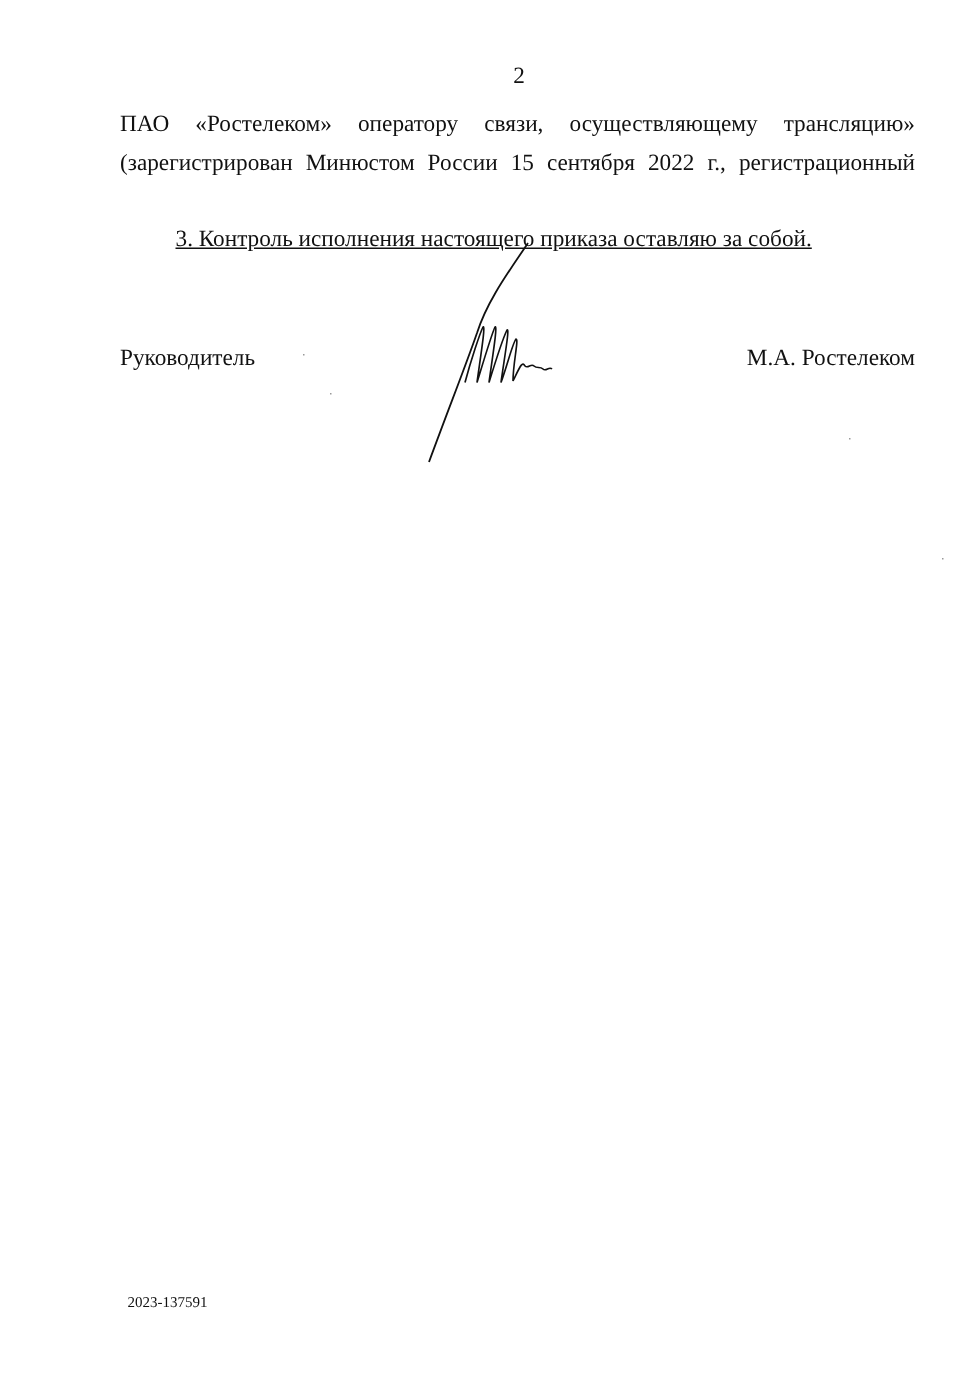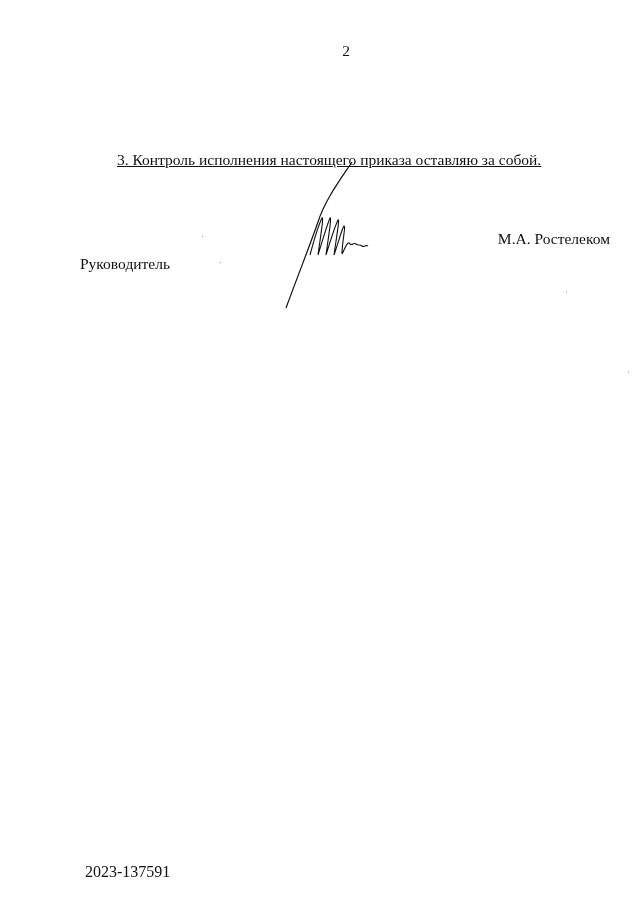--- a/index.html
+++ b/index.html
@@ -7,32 +7,34 @@
       width: 640px; height: 923px; position: relative; overflow: hidden;
       font-family: "Liberation Serif", "DejaVu Serif", serif;
       color: #111; font-size: 15.5px;
     }
     .page-number { position: absolute; top: 42px; left: 0; width: 640px; text-align: center; left: 26px; }
     .para { position: absolute; left: 80px; width: 530px; line-height: 26px; text-align: justify; text-align-last: justify; }
     .line { display: block; }
     .line.last { text-align-last: left; }
     .p1 { top: 70px; }
     .p2 { position: absolute; top: 151px; left: 117px; white-space: nowrap; text-decoration: underline; }
-    .sig-title { position: absolute; top: 230px; left: 80px; margin-top: 25px; }
+    .sig-title { position: absolute; top: 230px; left: 80px; }
     .sig-name { position: absolute; top: 230px; right: 30px; }
     .signature { position: absolute; left: 280px; top: 160px; width: 100px; height: 150px; }
-    .doc-id { position: absolute; top: 863px; left: 85px; font-size: 16px; }
+    .doc-id { position: absolute; top: 863px; left: 85px; font-size: 10px; }
     .speck { position: absolute; width: 1px; height: 1px; background: #999; }
   </style>
 </head>
 <body>
 
 <div class="page-number">2</div>
 
 <div class="para p1">
+  <span class="line">ПАО «Ростелеком» оператору связи, осуществляющему трансляцию»</span>
+  <span class="line">(зарегистрирован Минюстом России 15 сентября 2022 г., регистрационный</span>
 </div>
 
 <div class="p2">3. Контроль исполнения настоящего приказа оставляю за собой.</div>
 
 <div class="sig-title">Руководитель</div>
 
 <svg class="signature" viewBox="0 0 100 150">
   <path d="M72 2 C60 20, 45 40, 38 62 C30 85, 20 110, 6 148" fill="none" stroke="#111" stroke-width="1.2"></path>
   <path d="M30 95 C34 80, 40 62, 42 58 C44 56, 40 80, 38 95 C42 82, 48 62, 50 58 C52 56, 48 80, 46 95 C50 82, 56 64, 58 60 C60 58, 56 80, 54 95 C58 84, 62 68, 64 66 C66 66, 62 82, 62 94 C66 86, 68 80, 70 84 C72 86, 74 82, 76 84 C78 86, 80 84, 82 86 C84 88, 86 84, 88 86" fill="none" stroke="#111" stroke-width="1.1"></path>
 </svg>

